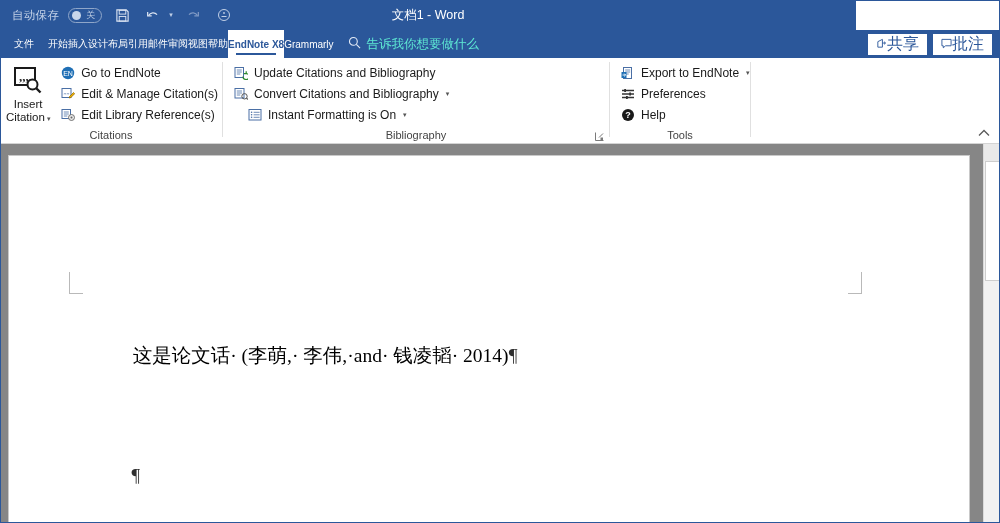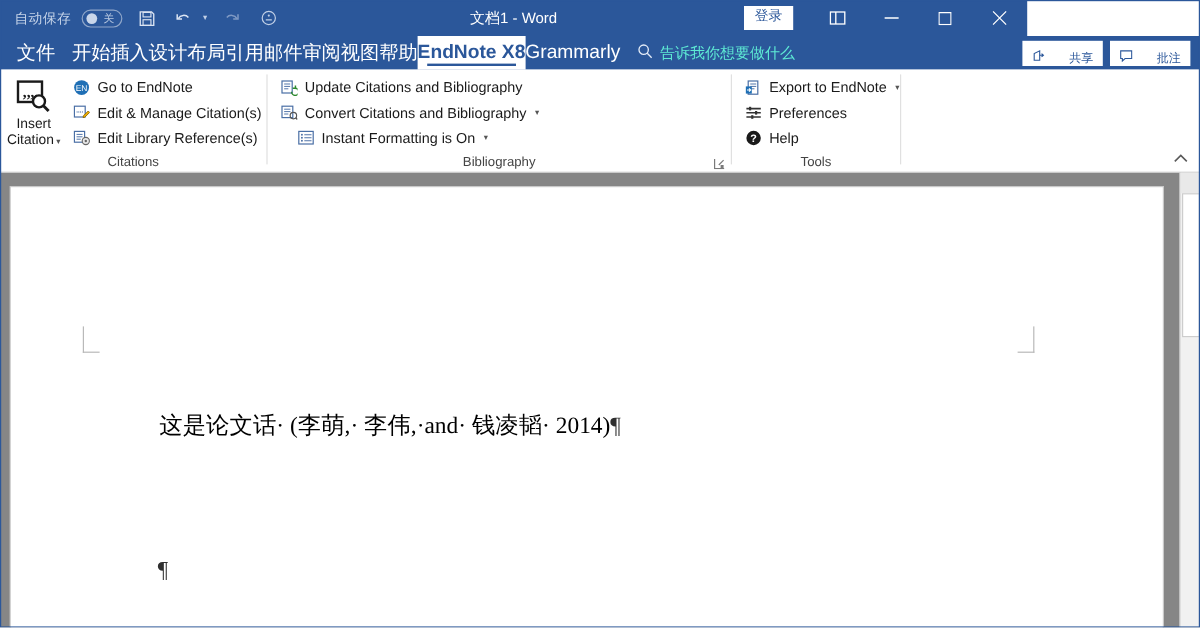--- a/index.html
+++ b/index.html
@@ -49,41 +49,41 @@
   }
   .win-btn.close { width: 46px; font-size: 14px; }
 
   
   .tabbar {
     position: absolute; top: 30px; left: 0; width: 1000px; height: 28px;
     background: #2b579a; display: flex; align-items: stretch;
   }
   .tab {
     padding: 0 0; display: flex; align-items: center;
-    font-size: 16px; color: #ffffff; white-space: nowrap; text-align: right;
+    font-size: 10px; color: #ffffff; white-space: nowrap; text-align: right;
   }
   .tab:first-child { padding-left: 14px; padding-right: 14px; }
   .tab.active {
     background: #ffffff; color: #2b579a; font-weight: bold; position: relative;
   }
   .tab.active::after {
     content: ""; position: absolute; left: 8px; right: 8px; bottom: 3px;
     height: 2px; background: #2b579a;
   }
   .tell-me {
     display: flex; align-items: center; gap: 6px; padding-left: 14px;
     font-size: 12.5px; color: #5eead4;
   }
   .tab-right {
     position: absolute; right: 8px; top: 0; height: 28px;
     display: flex; align-items: center; gap: 6px;
   }
   .pill {
-    height: 21px; background: #ffffff; color: #2b579a; font-size: 10px;
-    padding: 0 8px; display: flex; align-items: flex-end; gap: 20px; line-height: 1;
+    height: 21px; background: #ffffff; color: #2b579a; font-size: 16px;
+    padding: 0 8px; display: flex; align-items: center; gap: 0; line-height: 1;
   }
 
   
   .ribbon {
     position: absolute; top: 58px; left: 0; width: 1000px; height: 86px;
     background: #ffffff; border-bottom: 1px solid #d4d4d4;
     display: flex; align-items: stretch;
   }
   .group { position: relative; display: flex; flex-direction: column; height: 86px; }
   .group-body { flex: 1; display: flex; align-items: flex-start; padding-top: 4px; }
@@ -204,44 +204,20 @@
         <svg width="14" height="14" viewBox="0 0 14 14">
             <circle cx="7" cy="7" r="5.5" fill="none" stroke="#c0cfe6" stroke-width="1"></circle>
             <circle cx="7" cy="5" r=".9" fill="#c0cfe6"></circle>
             <path d="M4.5 8.5h5" stroke="#c0cfe6" stroke-width="1"></path>
           </svg>
       </div>
     </div>
 
     <div class="title-center">文档1  -  Word</div>
 
-    <div class="title-right">
-      <div class="signin-btn">登录</div>
-      <div class="win-btn">
-        <svg width="14" height="12" viewBox="0 0 14 12">
-            <rect x="1" y="1" width="12" height="10" fill="none" stroke="#ffffff" stroke-width="1.1"></rect>
-            <path d="M5.5 1v10" stroke="#ffffff" stroke-width="1.1"></path>
-          </svg>
-      </div>
-      <div class="win-btn">
-        <svg width="12" height="2" viewBox="0 0 12 2">
-            <path d="M0 1h12" stroke="#ffffff" stroke-width="1.1"></path>
-          </svg>
-      </div>
-      <div class="win-btn">
-        <svg width="11" height="11" viewBox="0 0 11 11">
-            <rect x="0.5" y="0.5" width="10" height="10" fill="none" stroke="#ffffff" stroke-width="1.1"></rect>
-          </svg>
-      </div>
-      <div class="win-btn close">
-        <svg width="12" height="12" viewBox="0 0 12 12">
-            <path d="M0.5 0.5l11 11M11.5 0.5l-11 11" stroke="#ffffff" stroke-width="1.1"></path>
-          </svg>
-      </div>
-    </div>
   </div>
 
   <div class="tabbar">
     <div class="tab">文件</div>
     <div class="tab">开始</div>
     <div class="tab">插入</div>
     <div class="tab">设计</div>
     <div class="tab">布局</div>
     <div class="tab">引用</div>
     <div class="tab">邮件</div>

